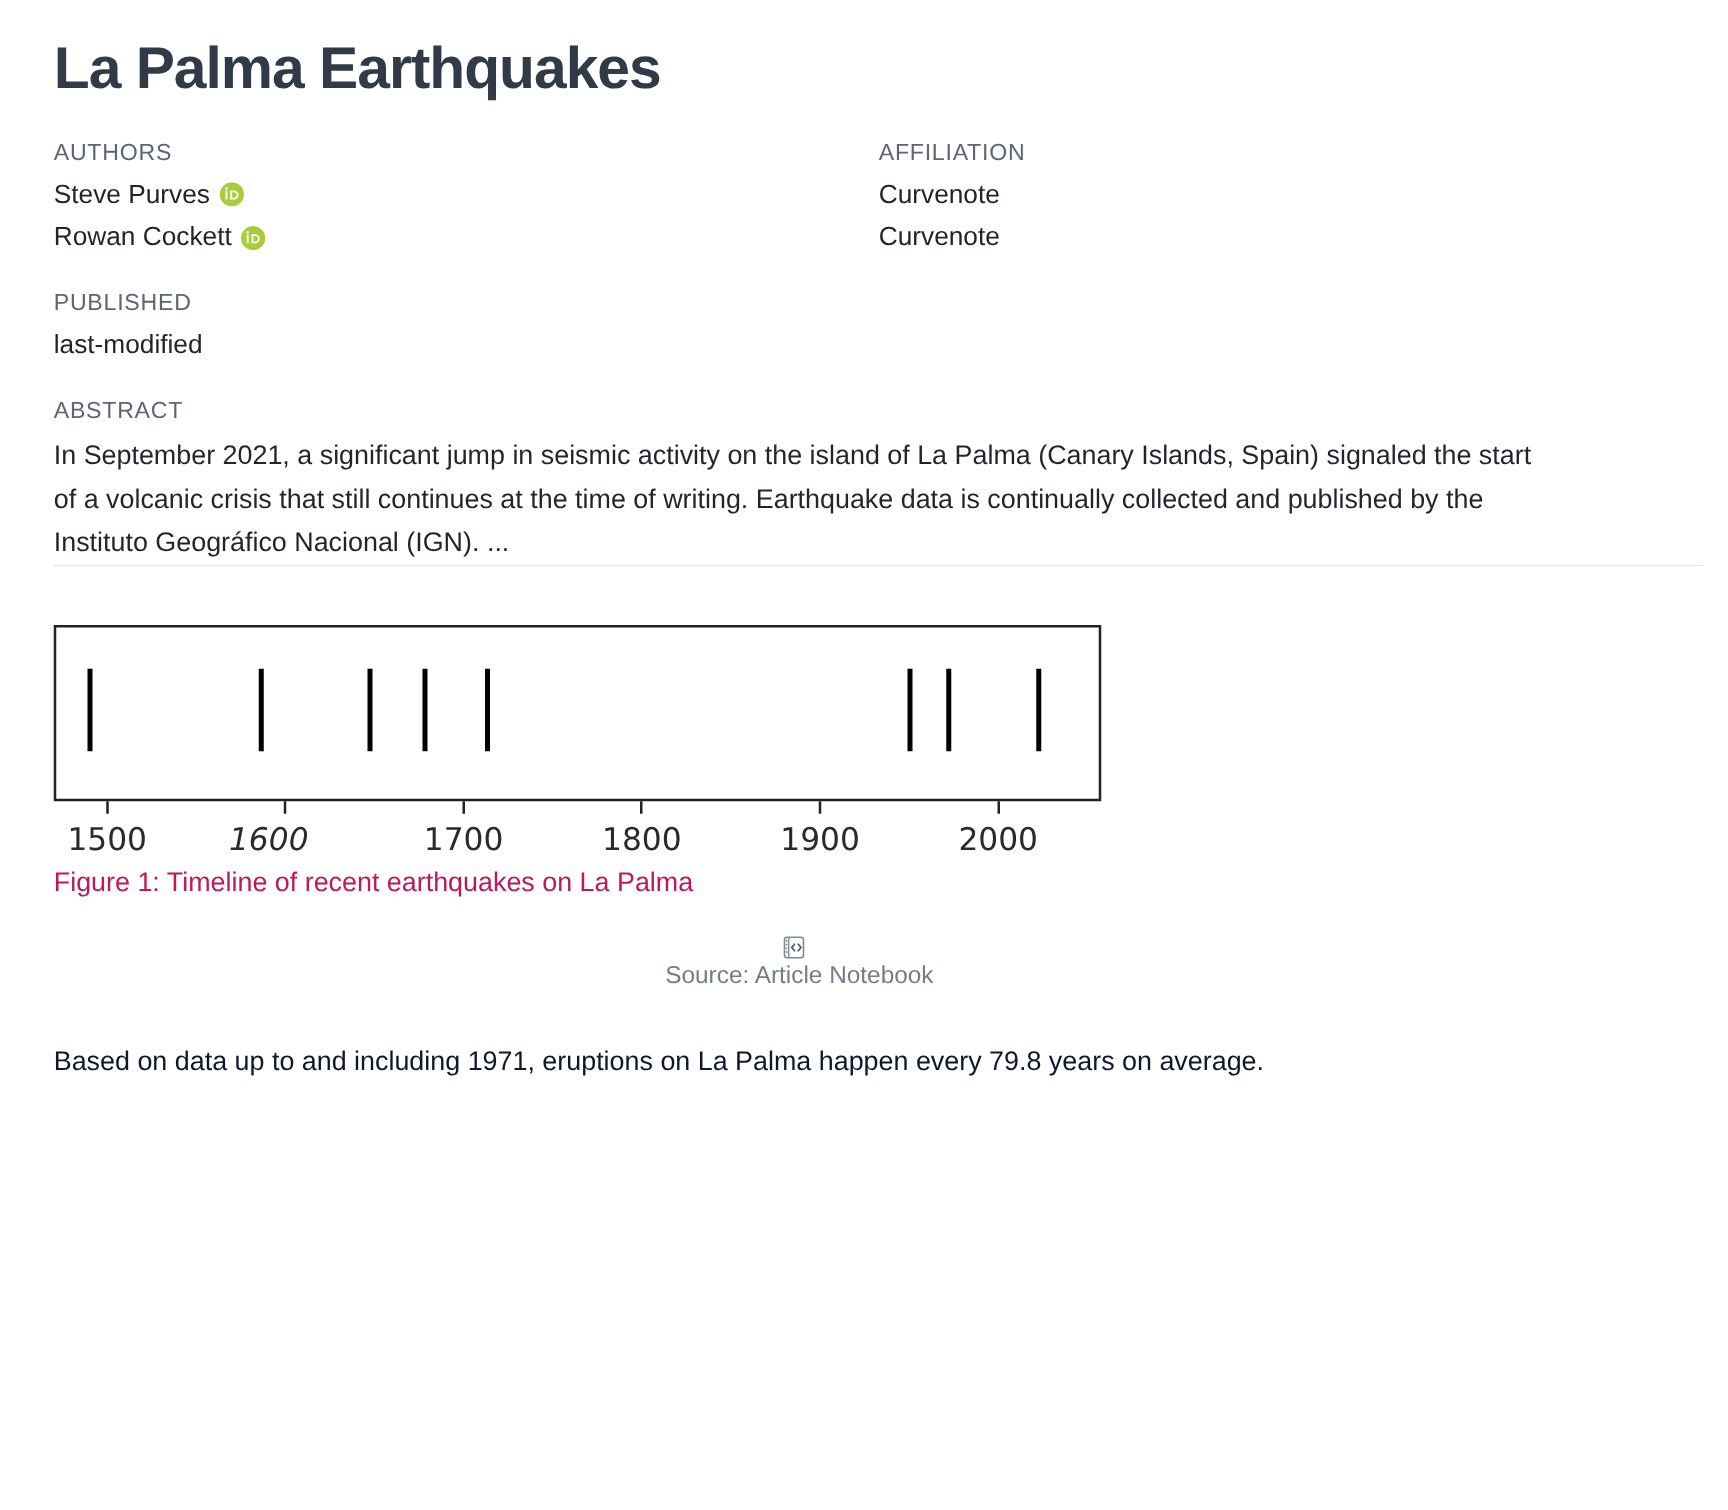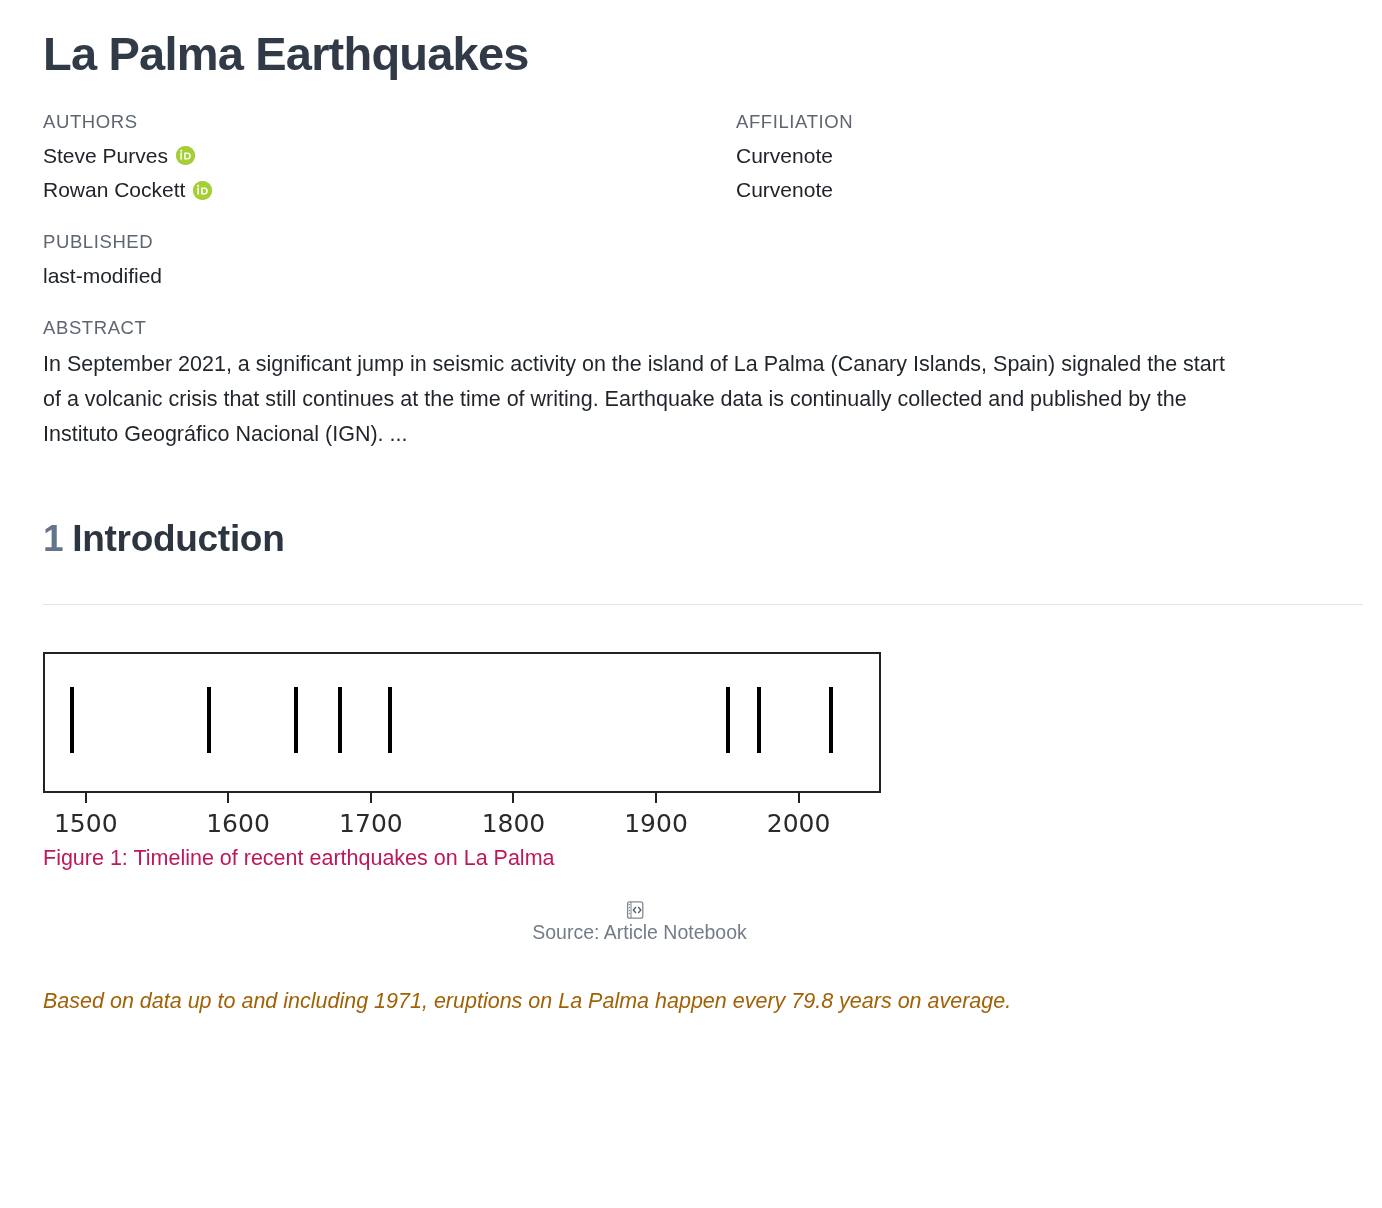--- a/index.html
+++ b/index.html
@@ -31,21 +31,20 @@
     line-height: 1.12;
   }
 
   
   .frontmatter {
     position: relative;
   }
   .fm-cols {
     display: flex;
     align-items: center;
-    gap: 33px;
   }
   .fm-col-left { width: 660px; flex: 0 0 660px; }
   .fm-col-right { flex: 1 1 auto; }
 
   .fm-label {
     font-size: 18.5px;
     letter-spacing: 0.6px;
     color: #5d6671;
     font-weight: 400;
     margin-bottom: 8px;
@@ -179,23 +178,22 @@
     margin-right: 9px;
     flex: 0 0 22px;
     display: inline-flex;
   }
   .nb-icon svg { display: block; }
 
   .body-par {
     margin-top: 40px;
     font-size: 21.5px;
     line-height: 1.62;
-    color: #a16207;
+    color: #0f172a;
     max-width: 1250px;
-    font-style: italic;
   }
 </style>
 </head>
 <body>
 
 <div class="page">
 
   <h1 class="doc-title">La Palma Earthquakes</h1>
 
   <div class="frontmatter">
@@ -243,23 +241,20 @@
       <div class="fm-value">last-modified</div>
     </div>
 
     <div class="fm-block">
       <div class="fm-label">ABSTRACT</div>
       <div class="abstract-body">In September 2021, a significant jump in seismic activity on the island of La Palma (Canary Islands, Spain) signaled the start of a volcanic crisis that still continues at the time of writing. Earthquake data is continually collected and published by the Instituto Geográfico Nacional (IGN). ...</div>
     </div>
 
   </div>
 
-  <h2 class="section-head">
-    <span class="section-num">1</span><span>Introduction</span>
-  </h2>
   <div class="rule"></div>
 
   <figure class="figure">
 
     <div class="plot-wrap">
       <div class="plot">
         <div class="plot-frame" id="plot-frame">
             <div class="rug" title="1489" style="left: 27.0872px; background: rgb(0, 0, 0);"></div>
             <div class="rug" title="1585" style="left: 163.949px; background: rgb(0, 0, 0);"></div>
             <div class="rug" title="1646" style="left: 250.913px; background: rgb(0, 0, 0);"></div>
@@ -272,21 +267,21 @@
         <div class="axis" id="plot-axis">
             <div class="axis-tick" style="left: 42.7692px;"></div>
             <div class="axis-tick" style="left: 185.333px;"></div>
             <div class="axis-tick" style="left: 327.897px;"></div>
             <div class="axis-tick" style="left: 470.462px;"></div>
             <div class="axis-tick" style="left: 613.026px;"></div>
             <div class="axis-tick" style="left: 755.59px;"></div>
           </div>
         <div class="axis-labels" id="plot-axis-labels">
             <div class="axis-label" style="left: 42.7692px;">1500</div>
-            <div class="axis-label" style="left: 195px;">1600</div>
+            <div class="axis-label" style="left: 172px; font-style: italic;">1600</div>
             <div class="axis-label" style="left: 327.897px;">1700</div>
             <div class="axis-label" style="left: 470.462px;">1800</div>
             <div class="axis-label" style="left: 613.026px;">1900</div>
             <div class="axis-label" style="left: 755.59px;">2000</div>
           </div>
       </div>
     </div>
 
     <figcaption class="fig-caption">Figure 1: Timeline of recent earthquakes on La Palma</figcaption>
 

